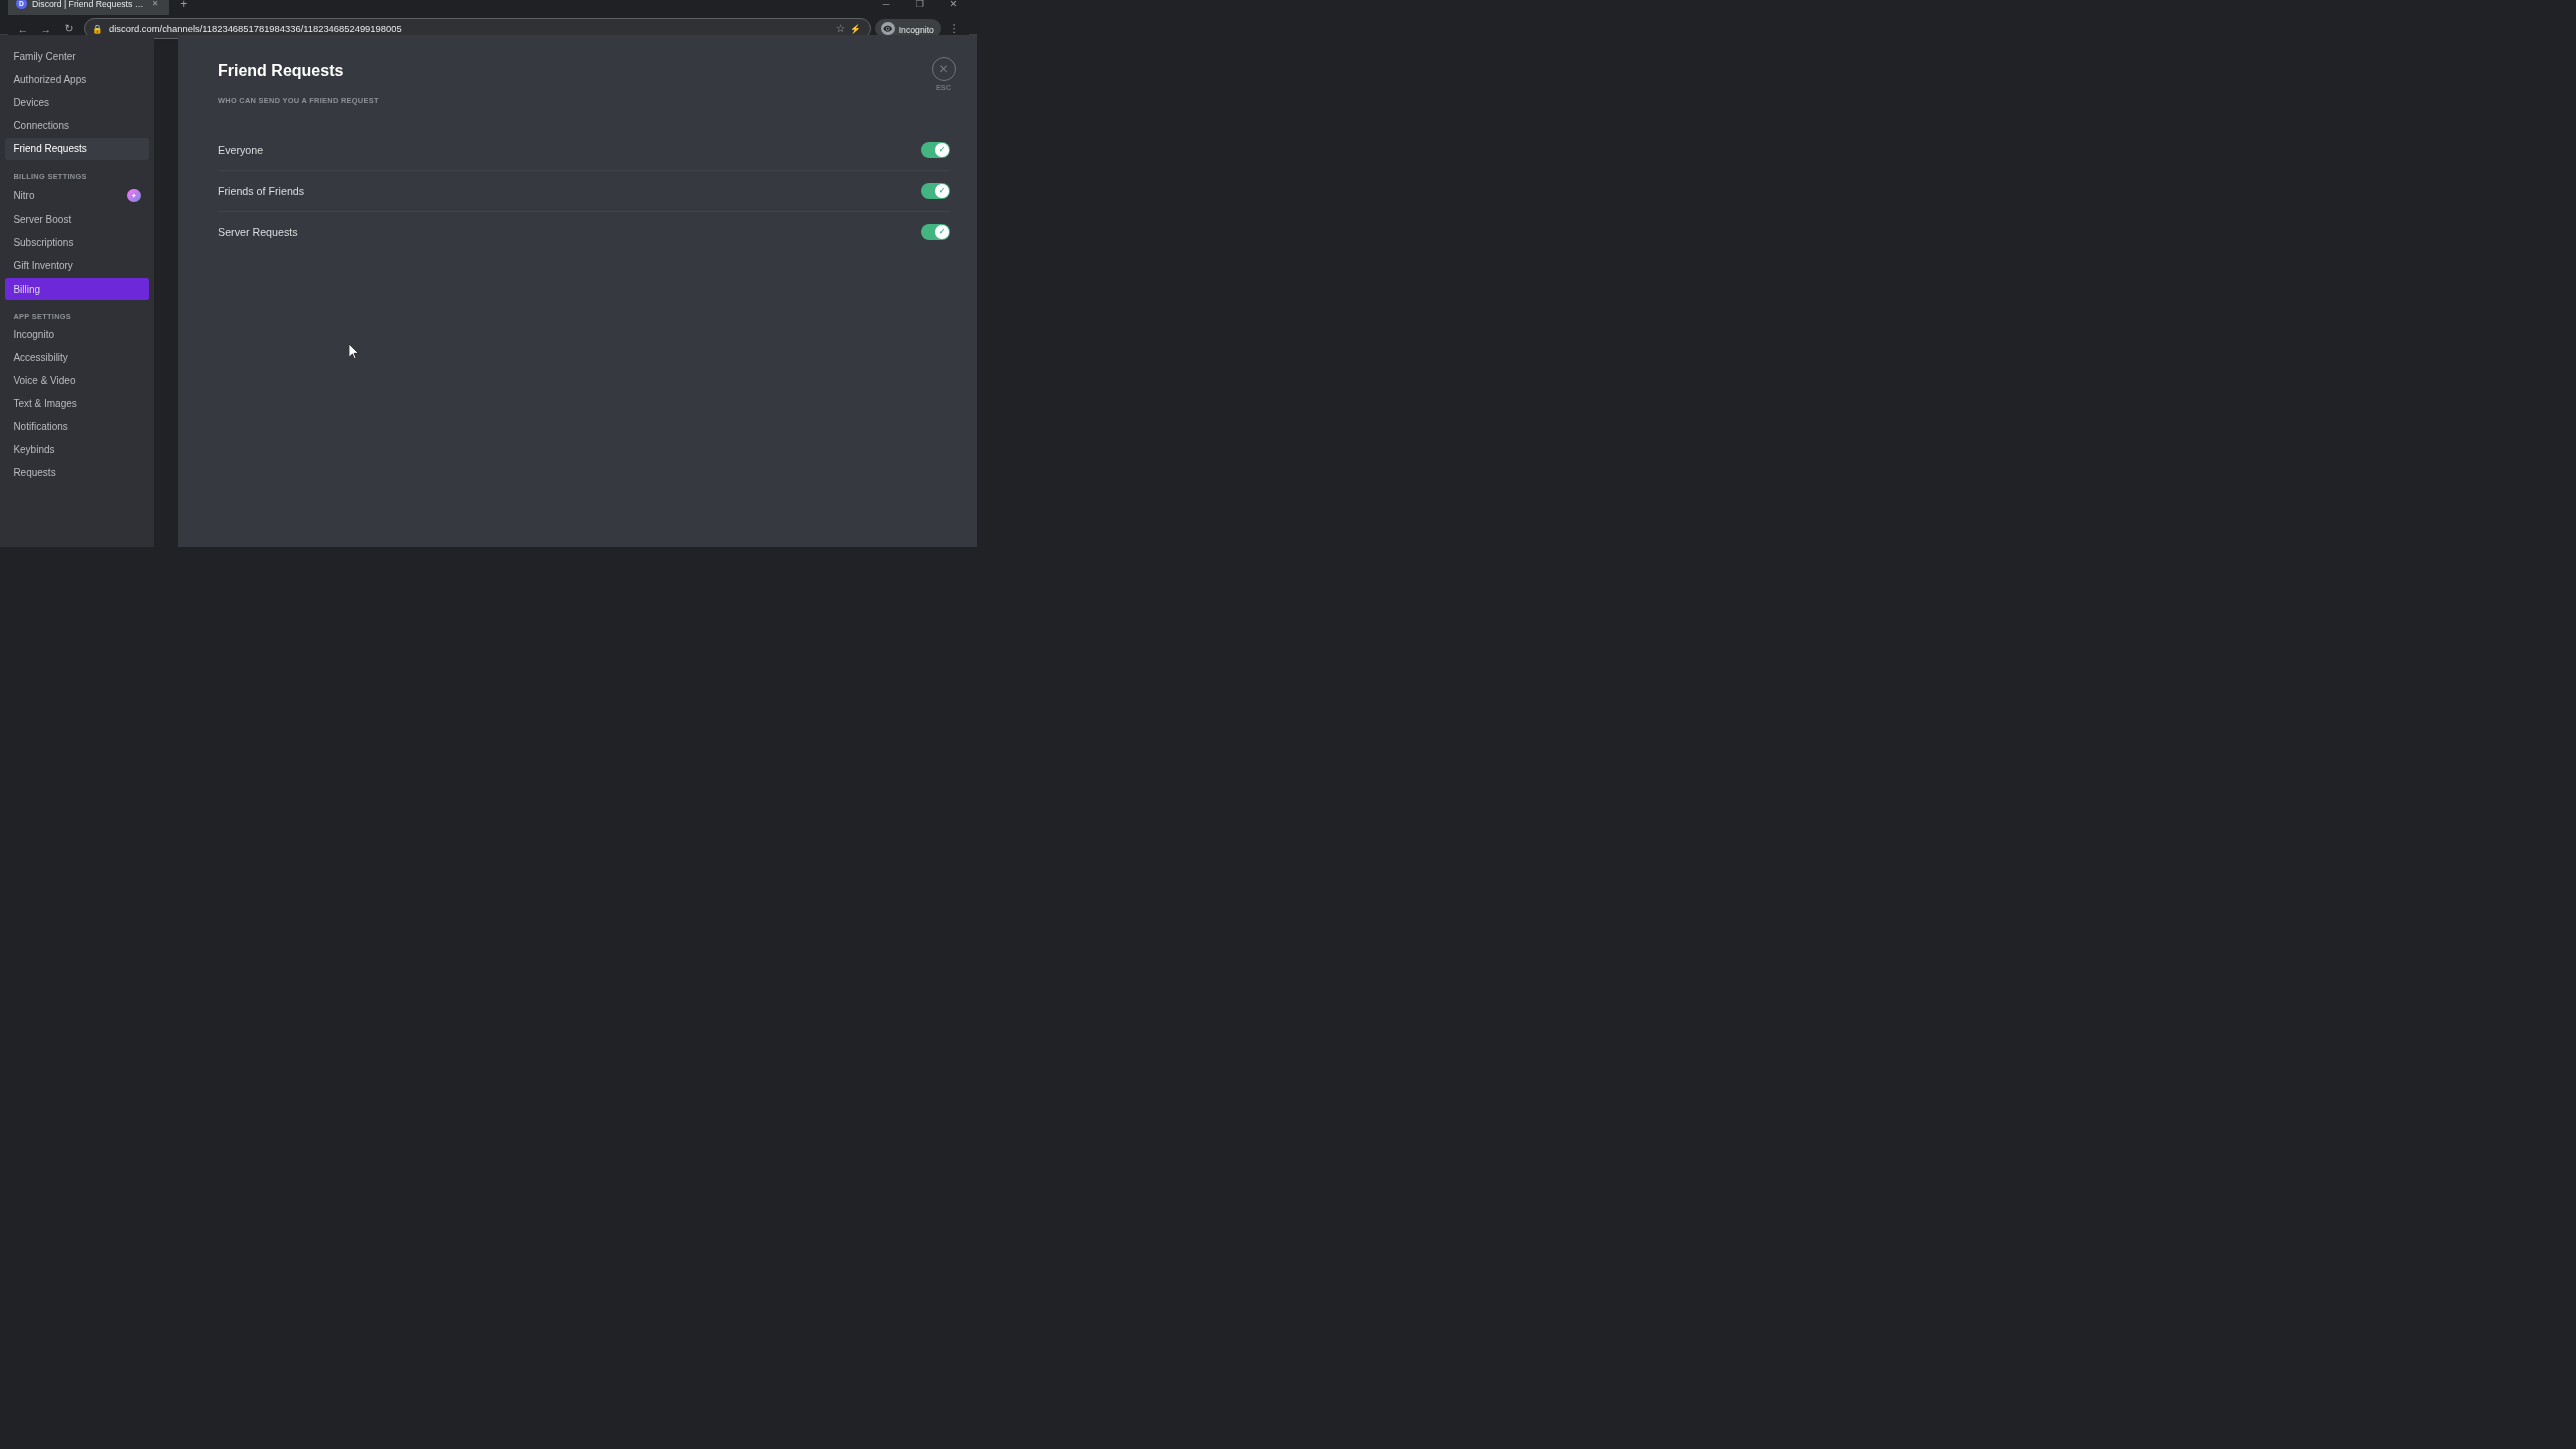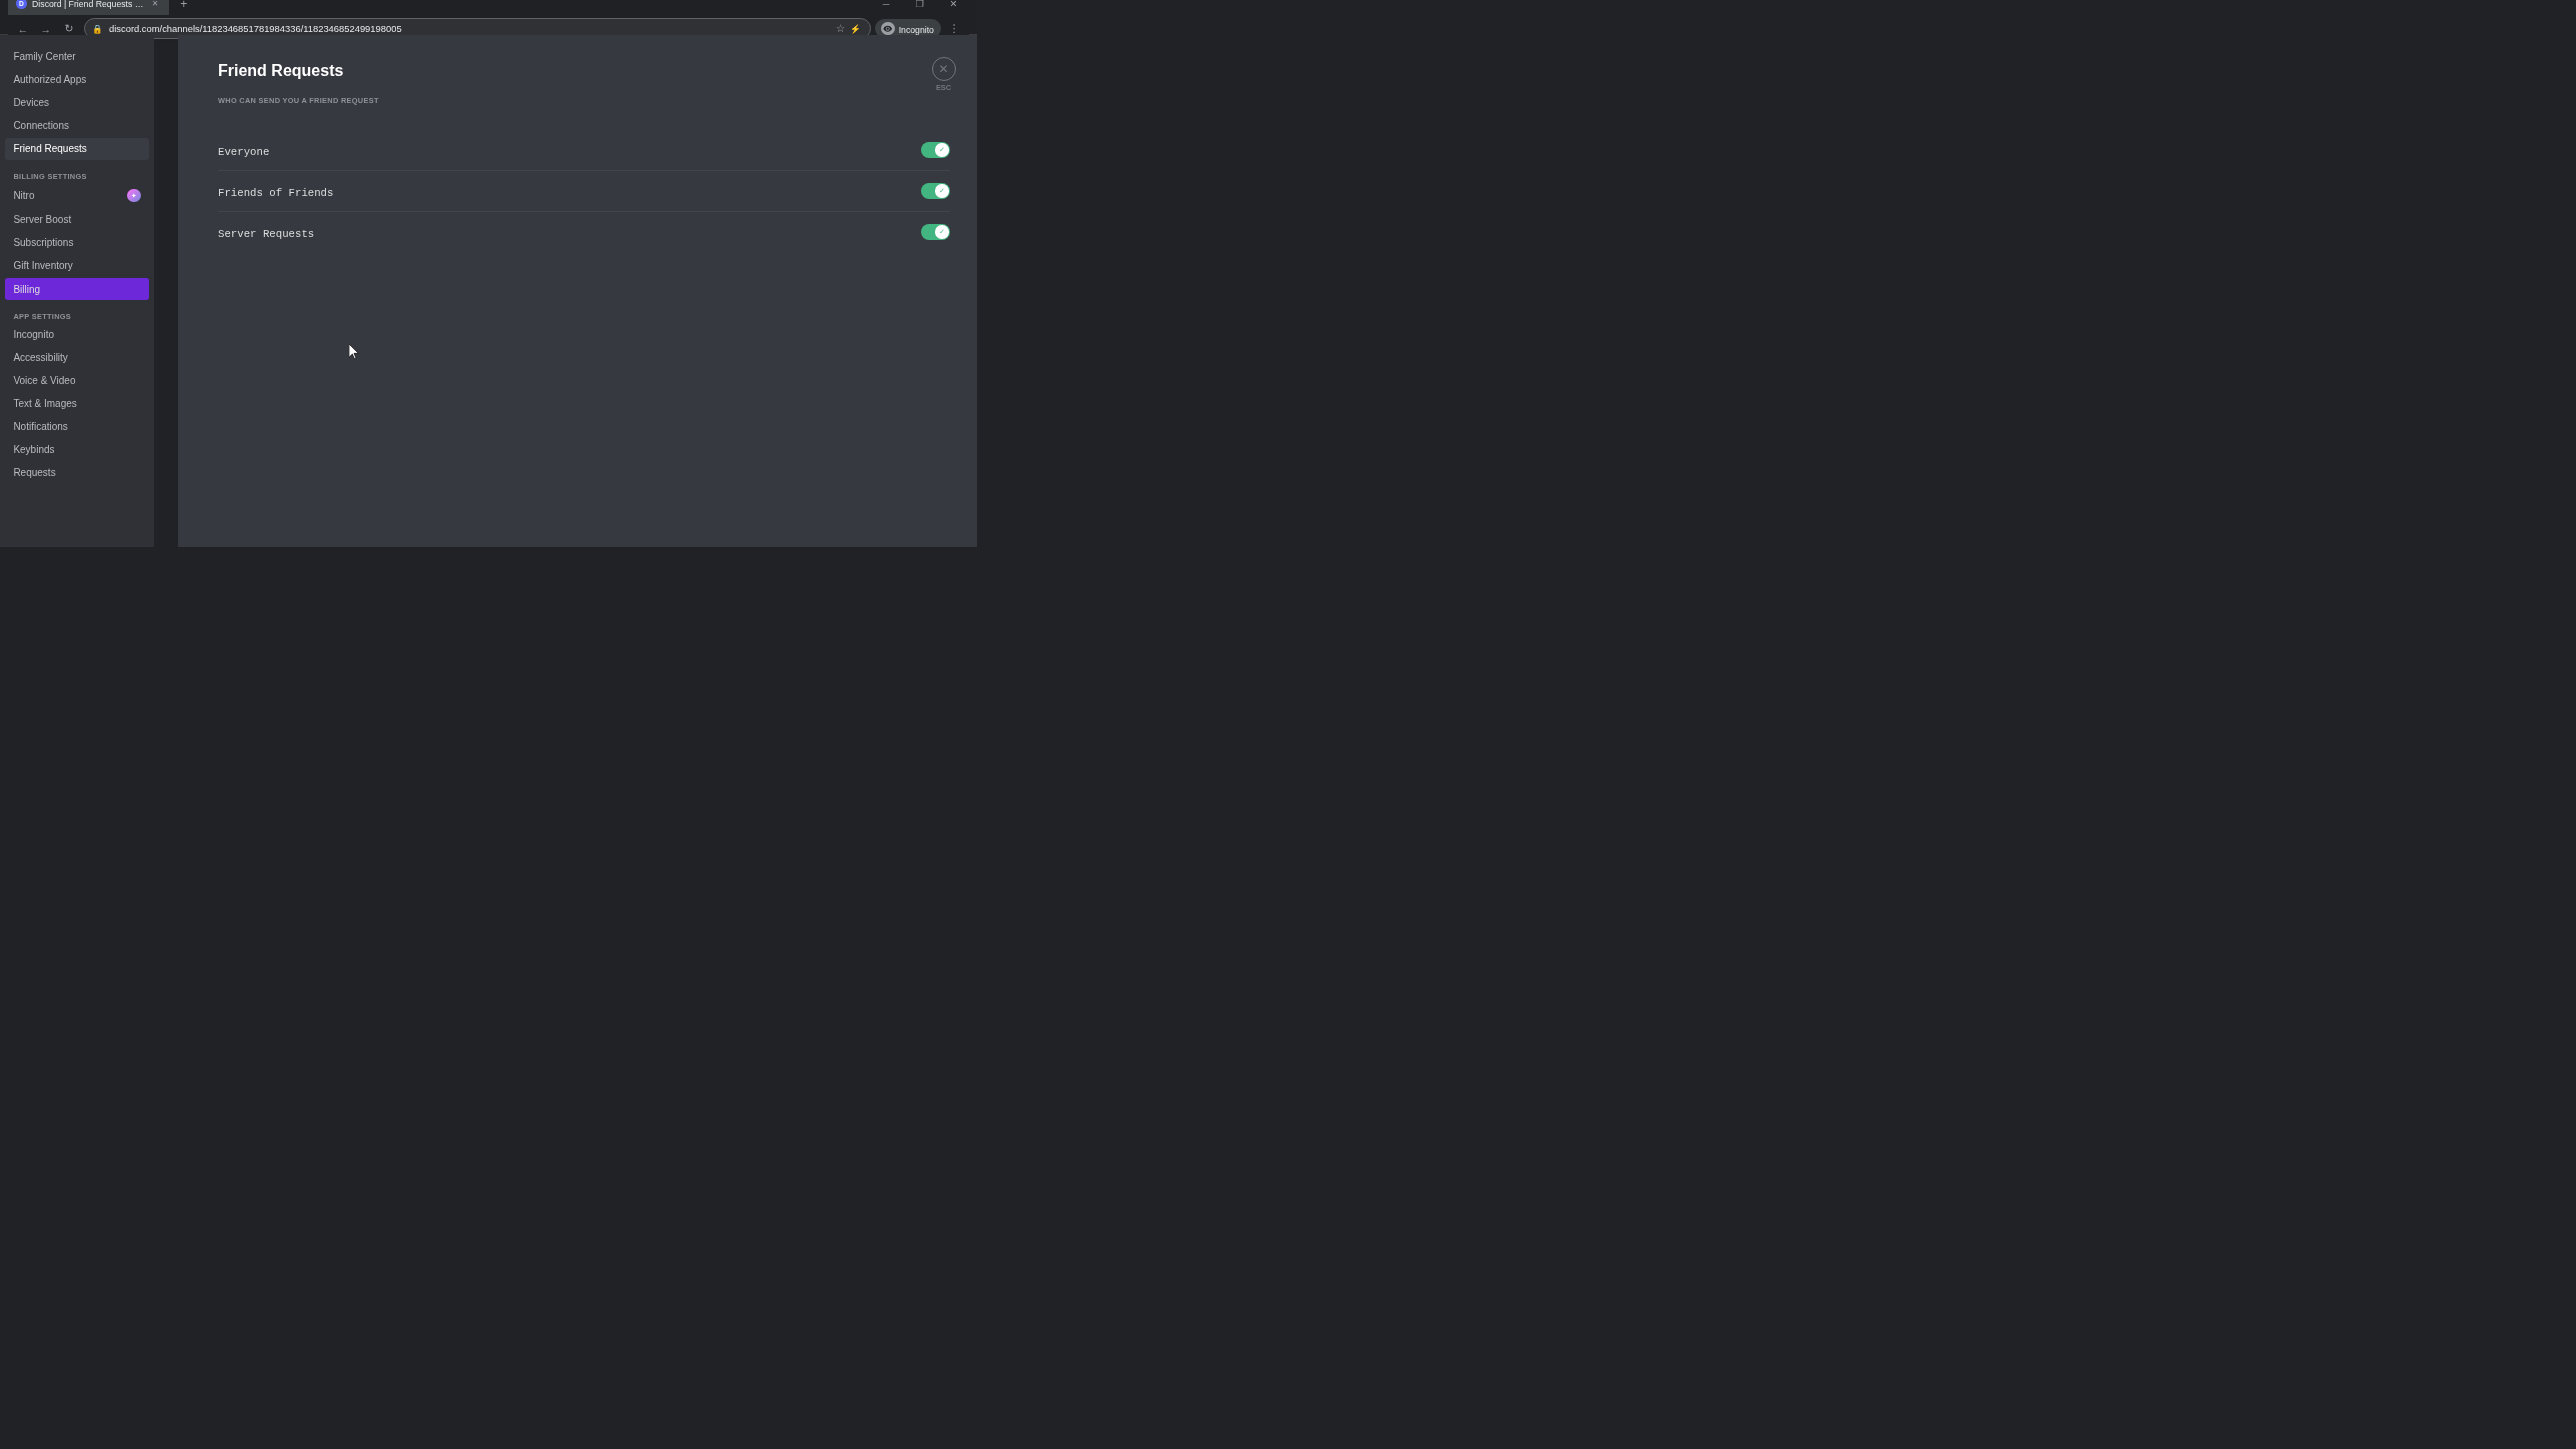--- a/index.html
+++ b/index.html
@@ -286,25 +286,24 @@
       font-size: 7.4px;
       font-weight: 700;
       color: #8e9297;
       text-transform: uppercase;
       letter-spacing: 0.3px;
       margin-bottom: 25px;
     }
 
     .setting-row {
       display: flex;
-      align-items: flex-end;
+      align-items: center;
       justify-content: space-between;
       padding: 12px 0;
       border-bottom: 0.7px solid #40444b;
-      font-family: Liberation Mono, monospace;
     }
 
     .setting-row:last-child {
       border-bottom: none;
     }
 
     .setting-name {
       font-size: 10.7px;
       color: #dcddde;
       font-weight: 500;

